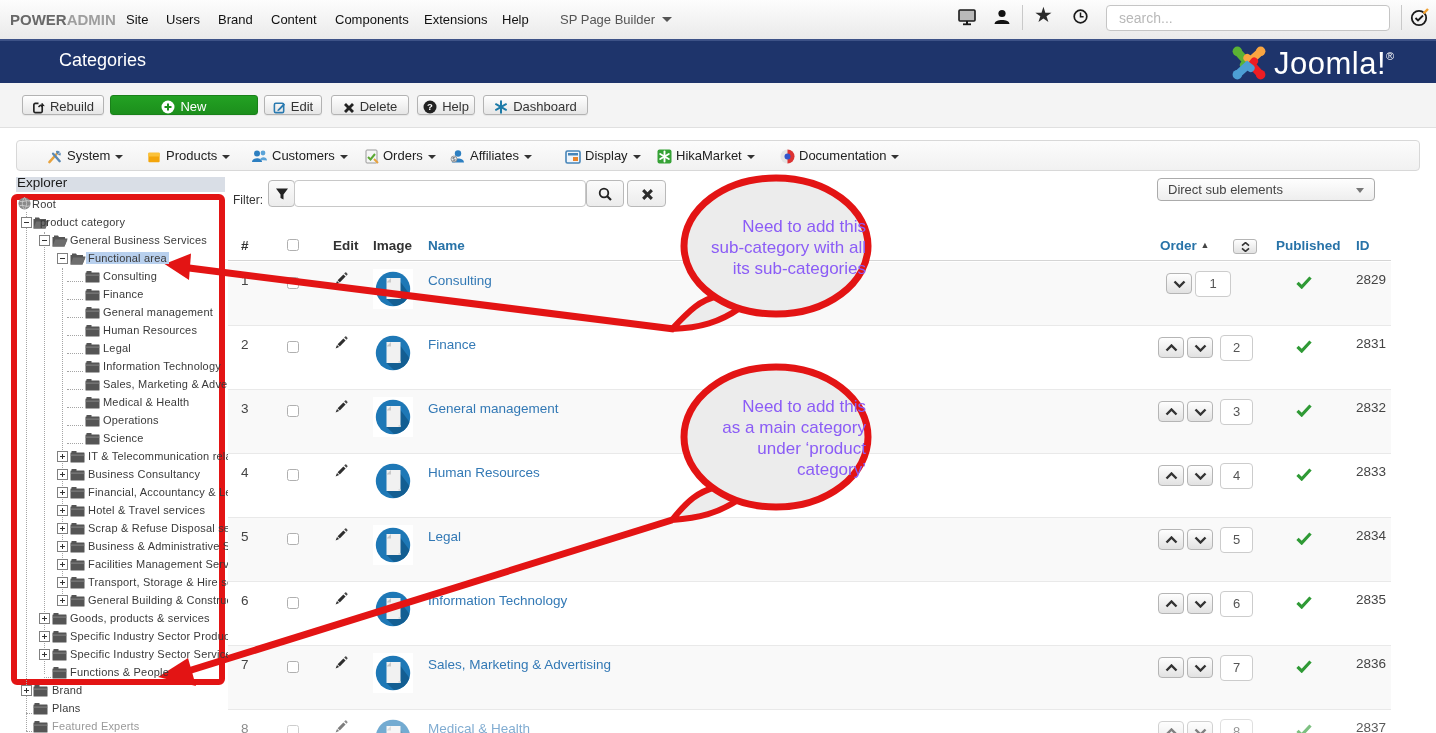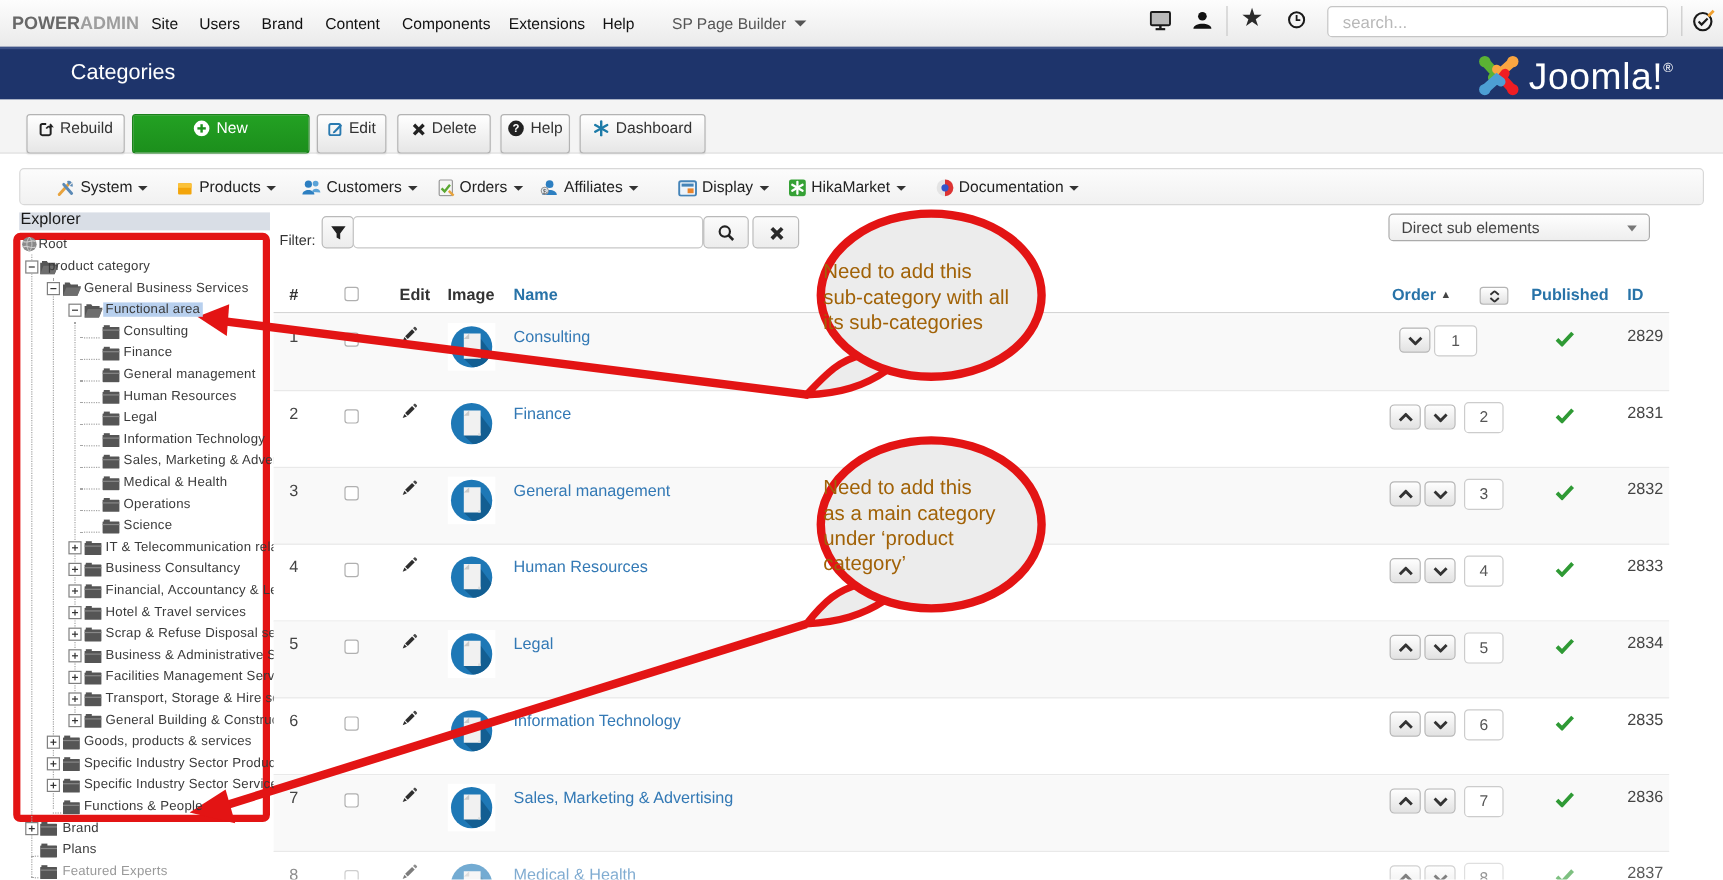--- a/index.html
+++ b/index.html
@@ -18,21 +18,21 @@
 #tdiv1 { position:absolute; left:1022px; top:5px; width:1px; height:25px; background:#c9c9c9; }
 #tdiv2 { position:absolute; left:1401px; top:5px; width:1px; height:25px; background:#c9c9c9; }
 #tsearch { position:absolute; left:1106px; top:5px; width:284px; height:26px; border:1px solid #c5c5c5; border-radius:4px; background:#fff; color:#b8b8b8; font-size:14px; line-height:24px; padding-left:12px; }
 
 
 #bluebar { position:absolute; left:0; top:39px; width:1436px; height:44px; background:#1e346b; border-top:2px solid #3d5287; }
 #pagetitle { position:absolute; left:59px; top:9px; color:#fff; font-size:18px; }
 
 
 #toolstrip { position:absolute; left:0; top:83px; width:1436px; height:45px; background:#f4f4f4; border-bottom:1px solid #e0e0e0; }
-.btn { position:absolute; top:12px; height:33px; border:1px solid #b3b3b3; border-radius:3px;
+.btn { position:absolute; top:12px; height:20px; border:1px solid #b3b3b3; border-radius:3px;
   background:linear-gradient(#ffffff,#e6e6e6); font-size:13px; color:#333; line-height:21px; text-align:center; box-shadow:0 1px 1px rgba(0,0,0,0.06); }
 .btn svg, .btn .bi { vertical-align:-3px; margin-right:5px; }
 #btn-new { background:linear-gradient(#23a123,#1c8f1c); border-color:#1a811a; color:#fff; }
 
 
 #menubar { position:absolute; left:16px; top:140px; width:1404px; height:31px; border:1px solid #d8d8d8; border-radius:4px; background:linear-gradient(#fcfcfc,#f1f1f1); }
 .mitem { position:absolute; top:7px; font-size:13px; color:#222; white-space:nowrap; }
 .mitem svg { vertical-align:-4px; margin-right:4px; }
 .mitem .car { display:inline-block; margin-left:5px; width:0; height:0; border-left:4px solid transparent; border-right:4px solid transparent; border-top:4px solid #333; vertical-align:1px; }
 
@@ -71,21 +71,21 @@
 .cicon { position:absolute; left:145px; top:7px; }
 .cpencil { position:absolute; left:105px; top:8px; }
 .obtn { position:absolute; top:11px; width:26px; height:21px; border:1px solid #b5b5b5; border-radius:4px; background:linear-gradient(#fefefe,#e2e2e2); }
 .obtn svg { position:absolute; left:6px; top:6px; pointer-events:none; }
 .oinput { position:absolute; top:9px; width:28px; height:26px; border:1px solid #ccc; border-radius:4px; background:#fff; font-size:13px; color:#555; text-align:center; line-height:24px; }
 .chk { position:absolute; left:1068px; top:14px; }
 .cid { position:absolute; left:1120px; top:10px; width:38px; text-align:right; font-size:13.5px; color:#444; }
 
 
 #overlay { position:absolute; left:0; top:0; width:1436px; height:733px; pointer-events:none; }
-.btext { position:absolute; color:#a16207; font-size:17px; text-align:left; line-height:21px; }
+.btext { position:absolute; color:#8b5cf6; font-size:17px; text-align:right; line-height:21px; }
 </style>
 </head>
 <body>
 <div id="page">
 
 <div id="topbar">
   <div id="logo">POWER<span>ADMIN</span></div>
   <div class="tmenu" style="left:126px">Site</div>
   <div class="tmenu" style="left:166px">Users</div>
   <div class="tmenu" style="left:218px">Brand</div>

